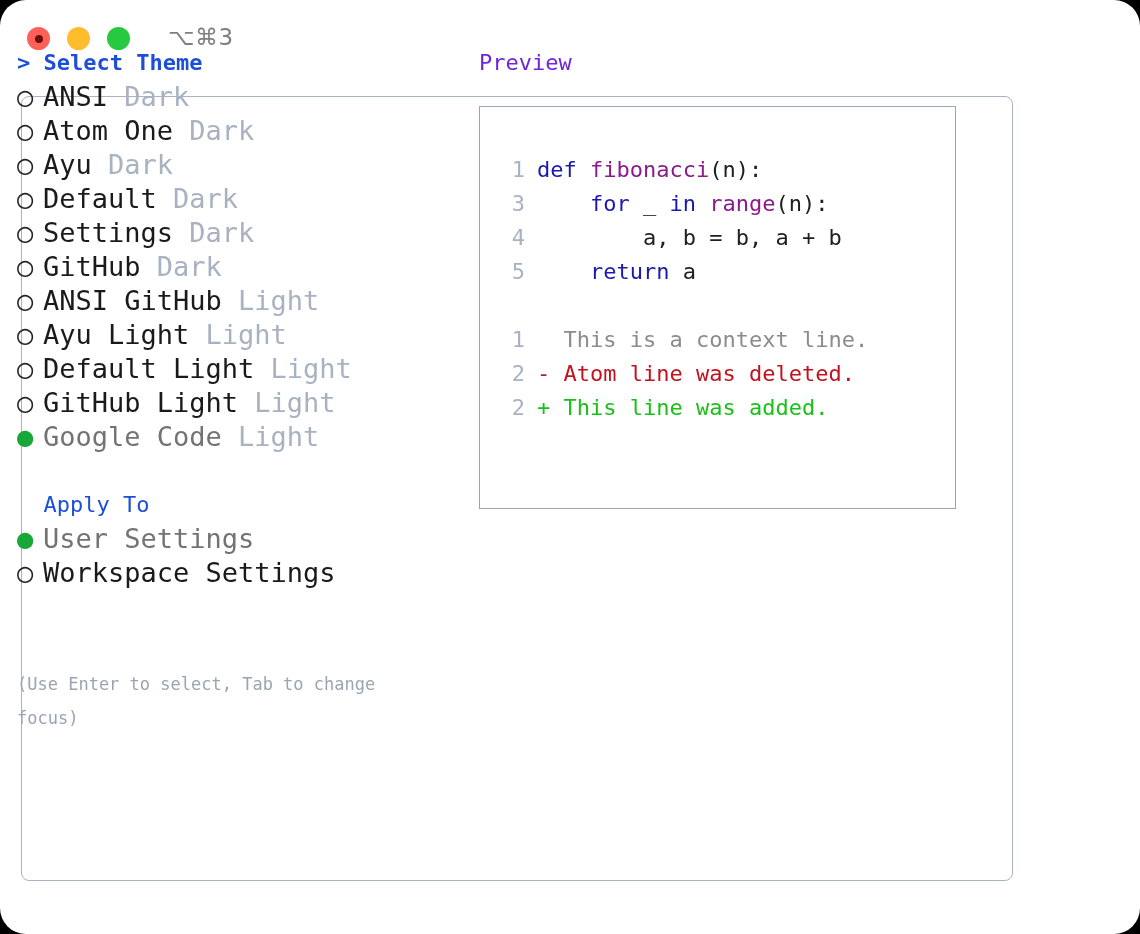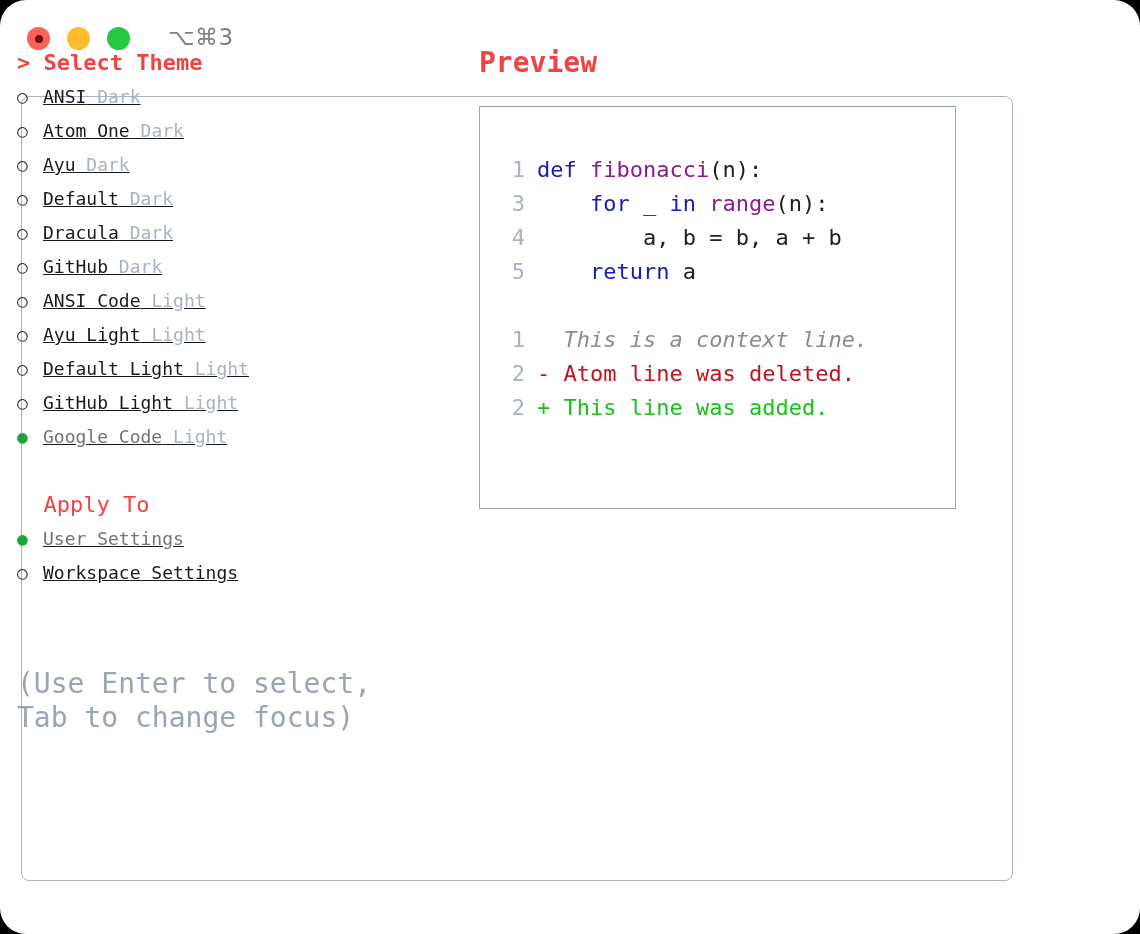--- a/index.html
+++ b/index.html
@@ -78,61 +78,60 @@
   #left-col {
     position: absolute;
     left: 17px;
     top: 46px;
     width: 430px;
   }
 
   .section-header {
     font-size: 22px;
     line-height: 34px;
-    color: #ef4444;
+    color: #1d4ed8;
     white-space: pre;
   }
   .section-header.bold { font-weight: bold; }
 
   .opt-row {
-    font-size: 18px;
+    font-size: 27px;
     line-height: 34px;
     color: #1a1a1a;
     white-space: pre;
-    text-decoration: underline;
   }
   .bullet { display: inline-block; width: 26px; }
   .bullet.off { color: #262626; }
   .bullet.on  { color: #17a837; }
   .opt-label.sel { color: #737373; }
   .opt-suffix { color: #a8b2c1; }
 
   .spacer { height: 34px; }
 
   #hint {
     position: absolute;
     left: 17px;
     top: 667px;
     width: 410px;
-    font-size: 28px;
+    font-size: 17px;
     line-height: 34px;
     color: #9aa4b2;
   }
 
   
   #right-col {
     position: absolute;
     left: 479px;
     top: 46px;
   }
 
   #preview-title {
-    font-size: 28px;
-    font-weight: bold;
-    color: #ef4444;
+    font-size: 22px;
+    font-weight: normal;
+    color: #6d28d9;
     line-height: 34px;
   }
 
   #preview-box {
     position: absolute;
     left: 479px;
     top: 106px;
     width: 477px;
     height: 403px;
     border: 1.6px solid #9aa5b4;
@@ -158,21 +157,21 @@
     display: inline-block;
     width: 26px;
     text-align: right;
     color: #a8b2c1;
     margin-right: 12px;
   }
   .kw   { color: #1a1ab0; }
   .fn   { color: #8b1a8b; }
   .num  { color: #0d7a77; }
   .plain{ color: #202020; }
-  .ctx  { color: #8c8c8c; font-style: italic; }
+  .ctx  { color: #8c8c8c; }
   .del  { color: #c1121f; }
   .add  { color: #18c018; }
 
   .blank-line { height: 34px; }
 </style>
 </head>
 <body>
 
 <div id="window">
 
@@ -185,23 +184,23 @@
 
   <div id="panel"></div>
 
   <div id="left-col">
     <div class="section-header bold">&gt; Select Theme</div>
     <div id="theme-list">
         <div class="opt-row"><span class="bullet off">○</span><span class="opt-label">ANSI</span><span class="opt-suffix"> Dark</span></div>
         <div class="opt-row"><span class="bullet off">○</span><span class="opt-label">Atom One</span><span class="opt-suffix"> Dark</span></div>
         <div class="opt-row"><span class="bullet off">○</span><span class="opt-label">Ayu</span><span class="opt-suffix"> Dark</span></div>
         <div class="opt-row"><span class="bullet off">○</span><span class="opt-label">Default</span><span class="opt-suffix"> Dark</span></div>
-        <div class="opt-row"><span class="bullet off">○</span><span class="opt-label">Dracula</span><span class="opt-suffix"> Dark</span></div>
+        <div class="opt-row"><span class="bullet off">○</span><span class="opt-label">Settings</span><span class="opt-suffix"> Dark</span></div>
         <div class="opt-row"><span class="bullet off">○</span><span class="opt-label">GitHub</span><span class="opt-suffix"> Dark</span></div>
-        <div class="opt-row"><span class="bullet off">○</span><span class="opt-label">ANSI Code</span><span class="opt-suffix"> Light</span></div>
+        <div class="opt-row"><span class="bullet off">○</span><span class="opt-label">ANSI GitHub</span><span class="opt-suffix"> Light</span></div>
         <div class="opt-row"><span class="bullet off">○</span><span class="opt-label">Ayu Light</span><span class="opt-suffix"> Light</span></div>
         <div class="opt-row"><span class="bullet off">○</span><span class="opt-label">Default Light</span><span class="opt-suffix"> Light</span></div>
         <div class="opt-row"><span class="bullet off">○</span><span class="opt-label">GitHub Light</span><span class="opt-suffix"> Light</span></div>
         <div class="opt-row"><span class="bullet on">●</span><span class="opt-label sel">Google Code</span><span class="opt-suffix"> Light</span></div>
       </div>
     <div class="spacer"></div>
     <div class="section-header">  Apply To</div>
     <div id="apply-list">
         <div class="opt-row"><span class="bullet on">●</span><span class="opt-label sel">User Settings</span></div>
         <div class="opt-row"><span class="bullet off">○</span><span class="opt-label">Workspace Settings</span></div>

